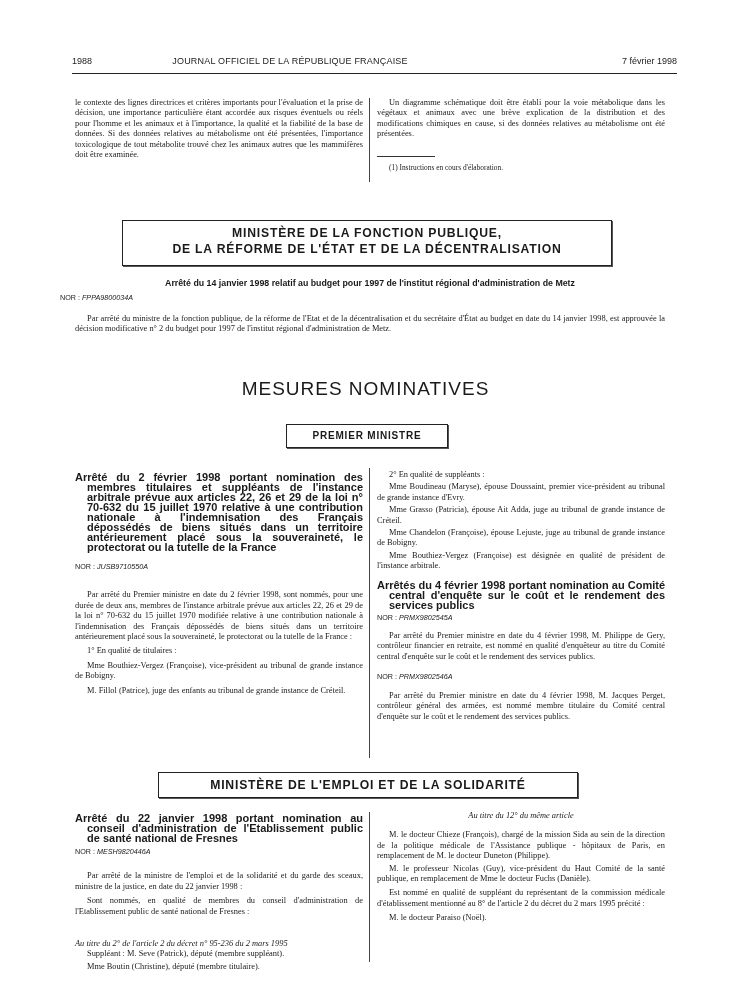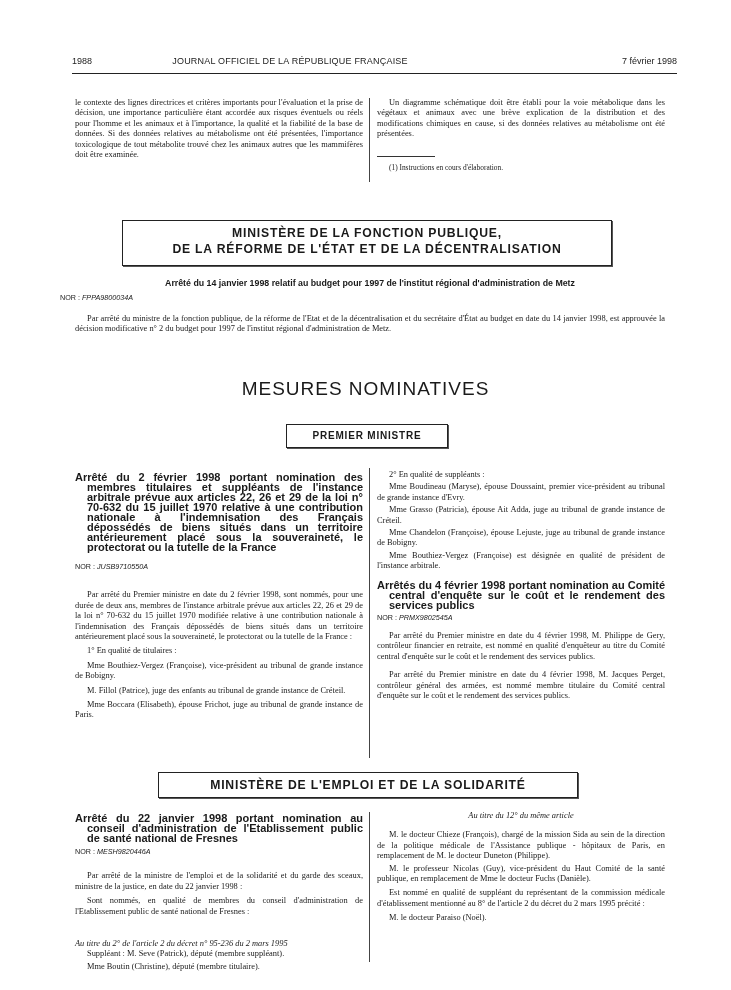--- a/index.html
+++ b/index.html
@@ -58,36 +58,39 @@
 <div class="col" style="left:75px; top:472px; width:288px;">
   <div class="title-sans" style="padding-left:12px; text-indent:-12px; text-align:justify;">Arrêté du 2 février 1998 portant nomination des membres titulaires et suppléants de l'instance arbitrale prévue aux articles 22, 26 et 29 de la loi n° 70-632 du 15 juillet 1970 relative à une contribution nationale à l'indemnisation des Français dépossédés de biens situés dans un territoire antérieurement placé sous la souveraineté, le protectorat ou la tutelle de la France</div>
   <div class="nor" style="margin-top:10px;">
     <span>NOR :</span>
     <i>JUSB9710550A</i>
   </div>
   <p style="margin-top:18px;">Par arrêté du Premier ministre en date du 2 février 1998, sont nommés, pour une durée de deux ans, membres de l'instance arbitrale prévue aux articles 22, 26 et 29 de la loi n° 70-632 du 15 juillet 1970 modifiée relative à une contribution nationale à l'indemnisation des Français dépossédés de biens situés dans un territoire antérieurement placé sous la souveraineté, le protectorat ou la tutelle de la France :</p>
   <p class="gap">1° En qualité de titulaires :</p>
   <p class="gap">Mme Bouthiez-Vergez (Françoise), vice-président au tribunal de grande instance de Bobigny.</p>
   <p class="gap">M. Fillol (Patrice), juge des enfants au tribunal de grande instance de Créteil.</p>
-  <p class="gap">Mme Boccara (Elisabeth), épouse Frichot, juge au tribunal de grande instance de Paris.</p>
 </div>
 <div class="vrule" style="left:369px; top:468px; height:290px;"></div>
 
 <div class="col" style="left:377px; top:470px; width:288px;">
   <p>2° En qualité de suppléants :</p>
   <p class="gap" style="margin-top:2px;">Mme Boudineau (Maryse), épouse Doussaint, premier vice-président au tribunal de grande instance d'Evry.</p>
   <p style="margin-top:2px;">Mme Grasso (Patricia), épouse Ait Adda, juge au tribunal de grande instance de Créteil.</p>
   <p style="margin-top:2px;">Mme Chandelon (Françoise), épouse Lejuste, juge au tribunal de grande instance de Bobigny.</p>
   <p style="margin-top:2px;">Mme Bouthiez-Vergez (Françoise) est désignée en qualité de président de l'instance arbitrale.</p>
   <div class="title-sans" style="margin-top:8px; padding-left:12px; text-indent:-12px; text-align:justify;">Arrêtés du 4 février 1998 portant nomination au Comité central d'enquête sur le coût et le rendement des services publics</div>
   <div class="nor" style="margin-top:3px;">
     <span>NOR :</span>
     <i>PRMX9802545A</i>
   </div>
   <p style="margin-top:8px;">Par arrêté du Premier ministre en date du 4 février 1998, M. Philippe de Gery, contrôleur financier en retraite, est nommé en qualité d'enquêteur au titre du Comité central d'enquête sur le coût et le rendement des services publics.</p>
+  <div class="nor" style="margin-top:10px;">
+    <span>NOR :</span>
+    <i>PRMX9802546A</i>
+  </div>
   <p style="margin-top:8px;">Par arrêté du Premier ministre en date du 4 février 1998, M. Jacques Perget, contrôleur général des armées, est nommé membre titulaire du Comité central d'enquête sur le coût et le rendement des services publics.</p>
 </div>
 
 <div class="boxhead" style="left:158px; top:772px; width:418px; height:24px; font-size:12.2px; line-height:24px;">MINISTÈRE DE L'EMPLOI ET DE LA SOLIDARITÉ</div>
 
 <div class="col" style="left:75px; top:813px; width:288px;">
   <div class="title-sans" style="padding-left:12px; text-indent:-12px; text-align:justify;">Arrêté du 22 janvier 1998 portant nomination au conseil d'administration de l'Etablissement public de santé national de Fresnes</div>
   <div class="nor" style="margin-top:4px;">
     <span>NOR :</span>
     <i>MESH9820446A</i>

